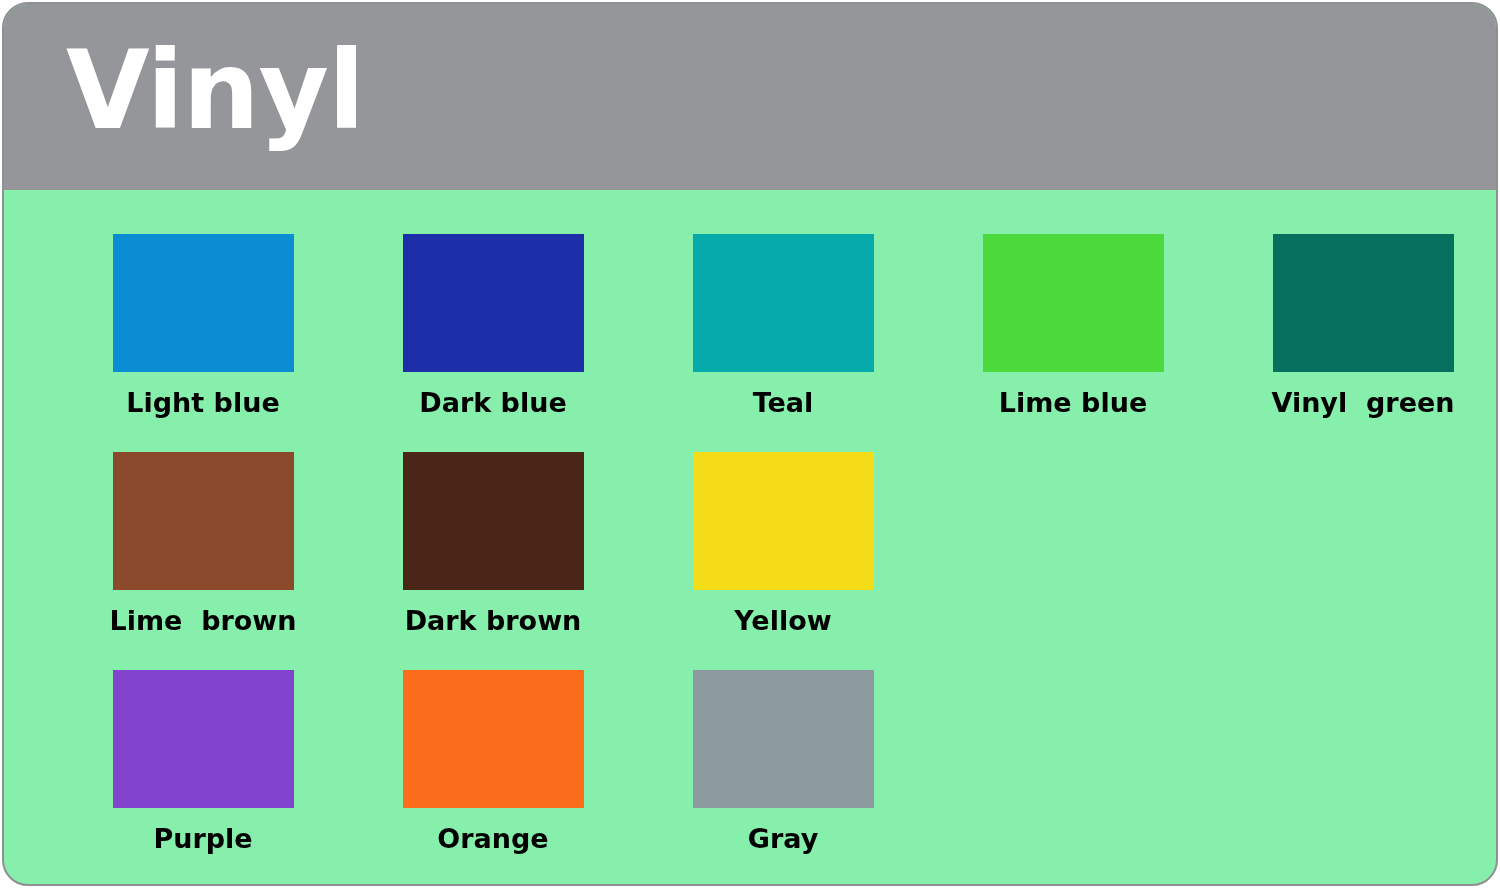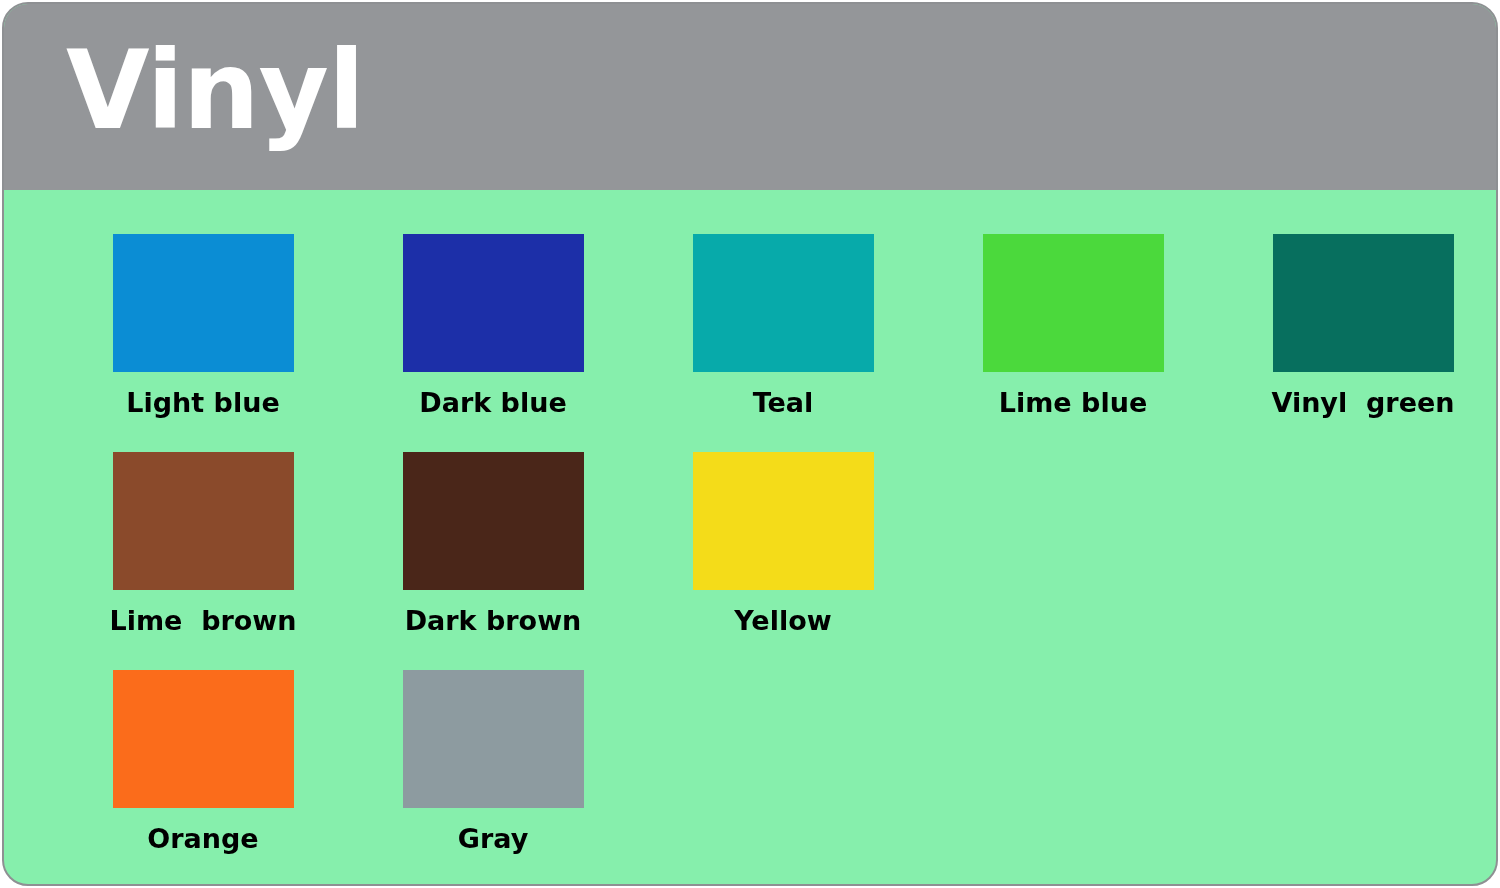--- a/index.html
+++ b/index.html
@@ -134,20 +134,24 @@
         <div class="swatch-label">Dark brown</div>
       </div>
       <div class="swatch-cell">
         <div class="swatch-chip" style="background-color: rgb(244, 220, 25);"></div>
         <div class="swatch-label">Yellow</div>
       </div>
     </div>
 
     <div class="swatch-row">
       <div class="swatch-cell">
+        <div class="swatch-chip" style="background-color: rgb(130, 68, 205);"></div>
+        <div class="swatch-label">Purple</div>
+      </div>
+      <div class="swatch-cell">
         <div class="swatch-chip" style="background-color: rgb(251, 108, 27);"></div>
         <div class="swatch-label">Orange</div>
       </div>
       <div class="swatch-cell">
         <div class="swatch-chip" style="background-color: rgb(141, 155, 160);"></div>
         <div class="swatch-label">Gray</div>
       </div>
       <div class="swatch-cell"></div>
     </div>
 

